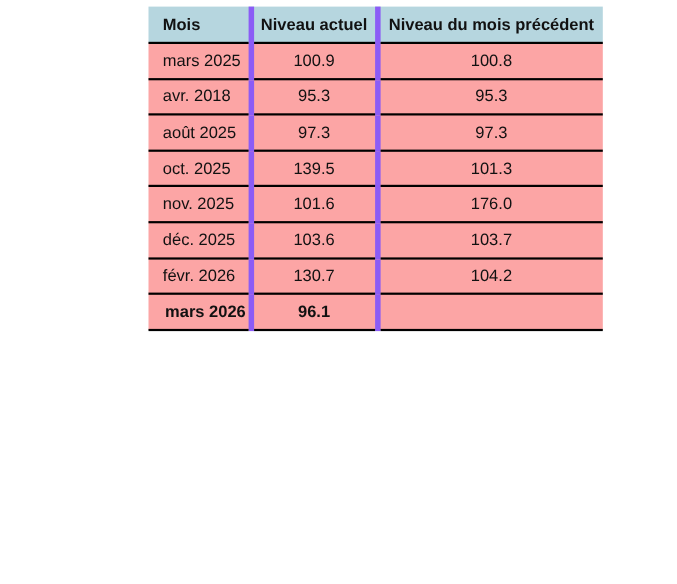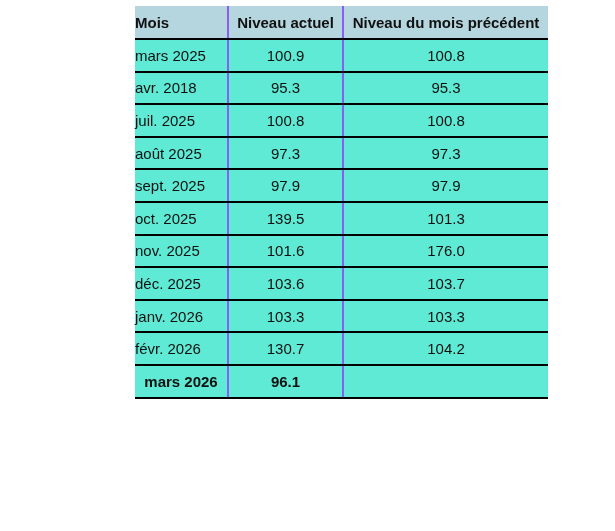--- a/index.html
+++ b/index.html
@@ -25,35 +25,36 @@
   col.c-month { width: 93px; }
   col.c-current { width: 115px; }
   col.c-previous { width: 205px; }
   th, td {
     border-bottom: 2px solid #000000;
     padding: 0;
     vertical-align: middle;
     box-sizing: border-box;
   }
   th + th, td + td {
-    border-left: 2px solid #8b5cf6;
+    border-left: 5px solid #8b5cf6;
   }
   thead th {
     background: #b6d6df;
     font-weight: bold;
     height: 33px;
     text-align: center;
   }
   tbody td {
     height: 32.6px;
     text-align: center;
-    background: #5eead4;
+    background: #fca5a5;
   }
   .cell-month {
     text-align: left;
+    padding-left: 13px;
     margin-top: 20px;
   }
   tr.bold-row td {
     font-weight: bold;
     text-align: center;
   }
 </style>
 </head>
 <body>
 
@@ -76,55 +77,40 @@
         <td class="cell-month">mars 2025</td>
         <td>100.9</td>
         <td>100.8</td>
       </tr>
       <tr>
         <td class="cell-month">avr. 2018</td>
         <td>95.3</td>
         <td>95.3</td>
       </tr>
       <tr>
-        <td class="cell-month">juil. 2025</td>
-        <td>100.8</td>
-        <td>100.8</td>
-      </tr>
-      <tr>
         <td class="cell-month">août 2025</td>
         <td>97.3</td>
         <td>97.3</td>
-      </tr>
-      <tr>
-        <td class="cell-month">sept. 2025</td>
-        <td>97.9</td>
-        <td>97.9</td>
       </tr>
       <tr>
         <td class="cell-month">oct. 2025</td>
         <td>139.5</td>
         <td>101.3</td>
       </tr>
       <tr>
         <td class="cell-month">nov. 2025</td>
         <td>101.6</td>
         <td>176.0</td>
       </tr>
       <tr>
         <td class="cell-month">déc. 2025</td>
         <td>103.6</td>
         <td>103.7</td>
       </tr>
       <tr>
-        <td class="cell-month">janv. 2026</td>
-        <td>103.3</td>
-        <td>103.3</td>
-      </tr>
-      <tr>
         <td class="cell-month">févr. 2026</td>
         <td>130.7</td>
         <td>104.2</td>
       </tr>
       <tr class="bold-row">
         <td class="cell-month">mars 2026</td>
         <td>96.1</td>
         <td></td>
       </tr>
     </tbody>

